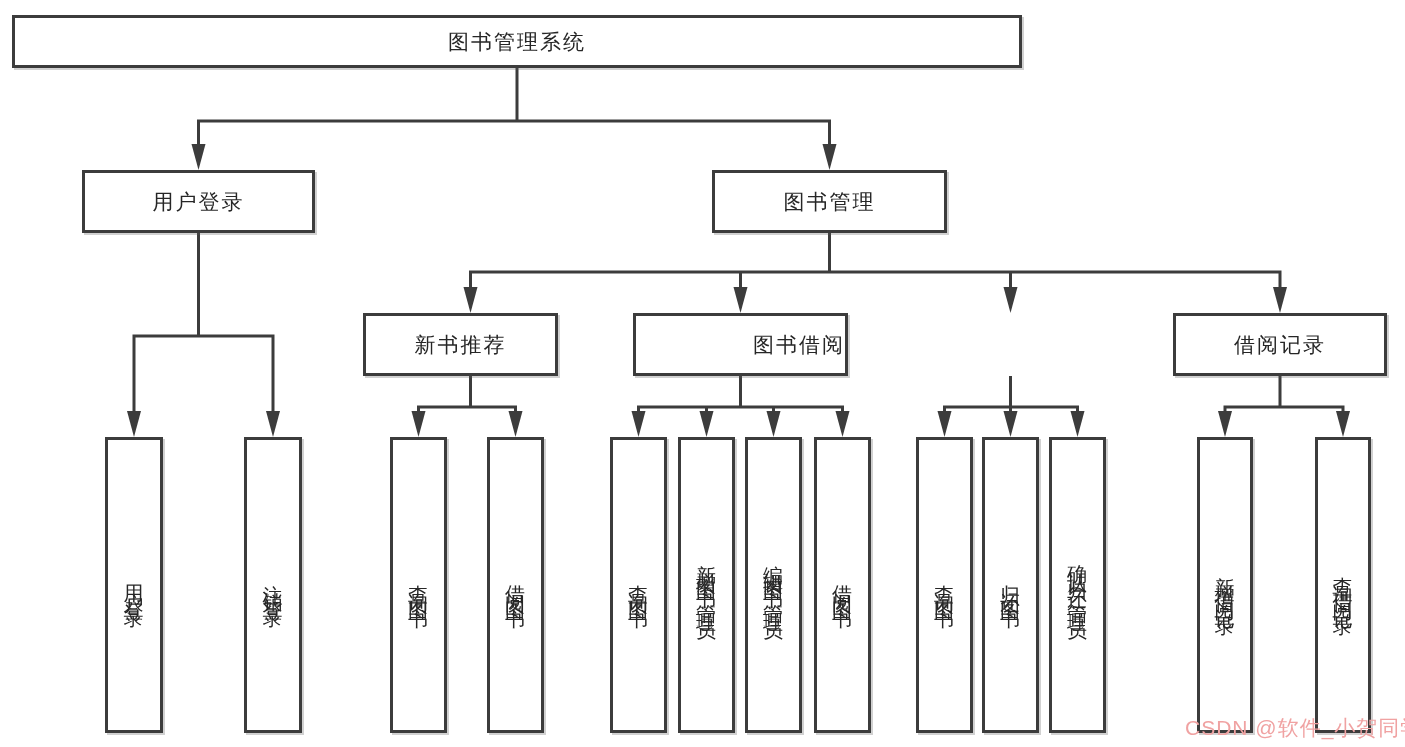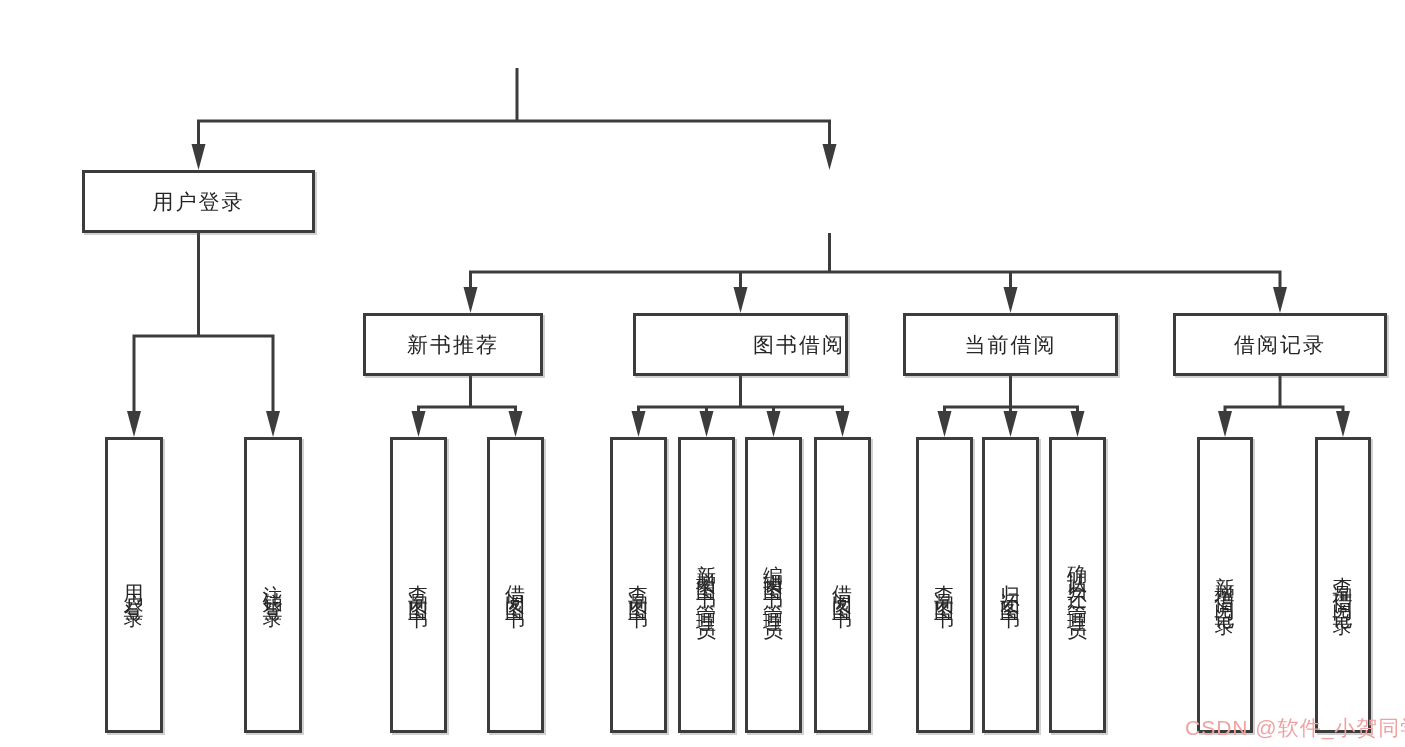--- a/index.html
+++ b/index.html
@@ -30,21 +30,21 @@
     writing-mode: vertical-rl;
     text-orientation: mixed;
     font-size: 20px;
     letter-spacing: 8px;
     line-height: 1;
   }
   
   .n-root  { left: 12px;   top: 15px;  width: 1010px; height: 53px; }
   .n-login { left: 82px;   top: 170px; width: 233px;  height: 63px; }
   .n-mgmt  { left: 712px;  top: 170px; width: 235px;  height: 63px; }
-  .n-l3a   { left: 363px;  top: 313px; width: 180px;  height: 63px; font-family: Liberation Mono, monospace; }
+  .n-l3a   { left: 363px;  top: 313px; width: 195px;  height: 63px; font-family: Liberation Mono, monospace; }
   .n-l3b   { left: 633px;  top: 313px; width: 215px;  height: 63px; justify-content: flex-end; }
   .n-l3c   { left: 903px;  top: 313px; width: 215px;  height: 63px; }
   .n-l3d   { left: 1173px; top: 313px; width: 214px;  height: 63px; }
   .n-g1a   { left: 105px;  top: 437px; width: 58px;   height: 296px; }
   .n-g1b   { left: 244px;  top: 437px; width: 58px;   height: 296px; }
   .n-g2a   { left: 390px;  top: 437px; width: 57px;   height: 296px; }
   .n-g2b   { left: 487px;  top: 437px; width: 57px;   height: 296px; }
   .n-g3a   { left: 610px;  top: 437px; width: 57px;   height: 296px; }
   .n-g3b   { left: 678px;  top: 437px; width: 57px;   height: 296px; }
   .n-g3c   { left: 745px;  top: 437px; width: 57px;   height: 296px; }
@@ -96,33 +96,36 @@
       <polygon points="766.5,411 780.5,411 773.5,437"></polygon>
       <polygon points="835.5,411 849.5,411 842.5,437"></polygon>
       <polygon points="937.5,411 951.5,411 944.5,437"></polygon>
       <polygon points="1003.5,411 1017.5,411 1010.5,437"></polygon>
       <polygon points="1070.5,411 1084.5,411 1077.5,437"></polygon>
       <polygon points="1218,411 1232,411 1225,437"></polygon>
       <polygon points="1336,411 1350,411 1343,437"></polygon>
     </g>
   </svg>
 
+  <div class="box n-root">
+    <span>图书管理系统</span>
+  </div>
 
   <div class="box n-login">
     <span>用户登录</span>
+  </div>
+  <div class="box n-mgmt">
+    <span>图书管理</span>
   </div>
 
   <div class="box n-l3a">
     <span>新书推荐</span>
   </div>
   <div class="box n-l3b">
     <span>图书借阅</span>
-  </div>
-  <div class="box n-l3c">
-    <span>当前借阅</span>
   </div>
   <div class="box n-l3d">
     <span>借阅记录</span>
   </div>
 
   <div class="box vbox n-g1a">
     <span>用户登录</span>
   </div>
   <div class="box vbox n-g1b">
     <span>注销登录</span>

